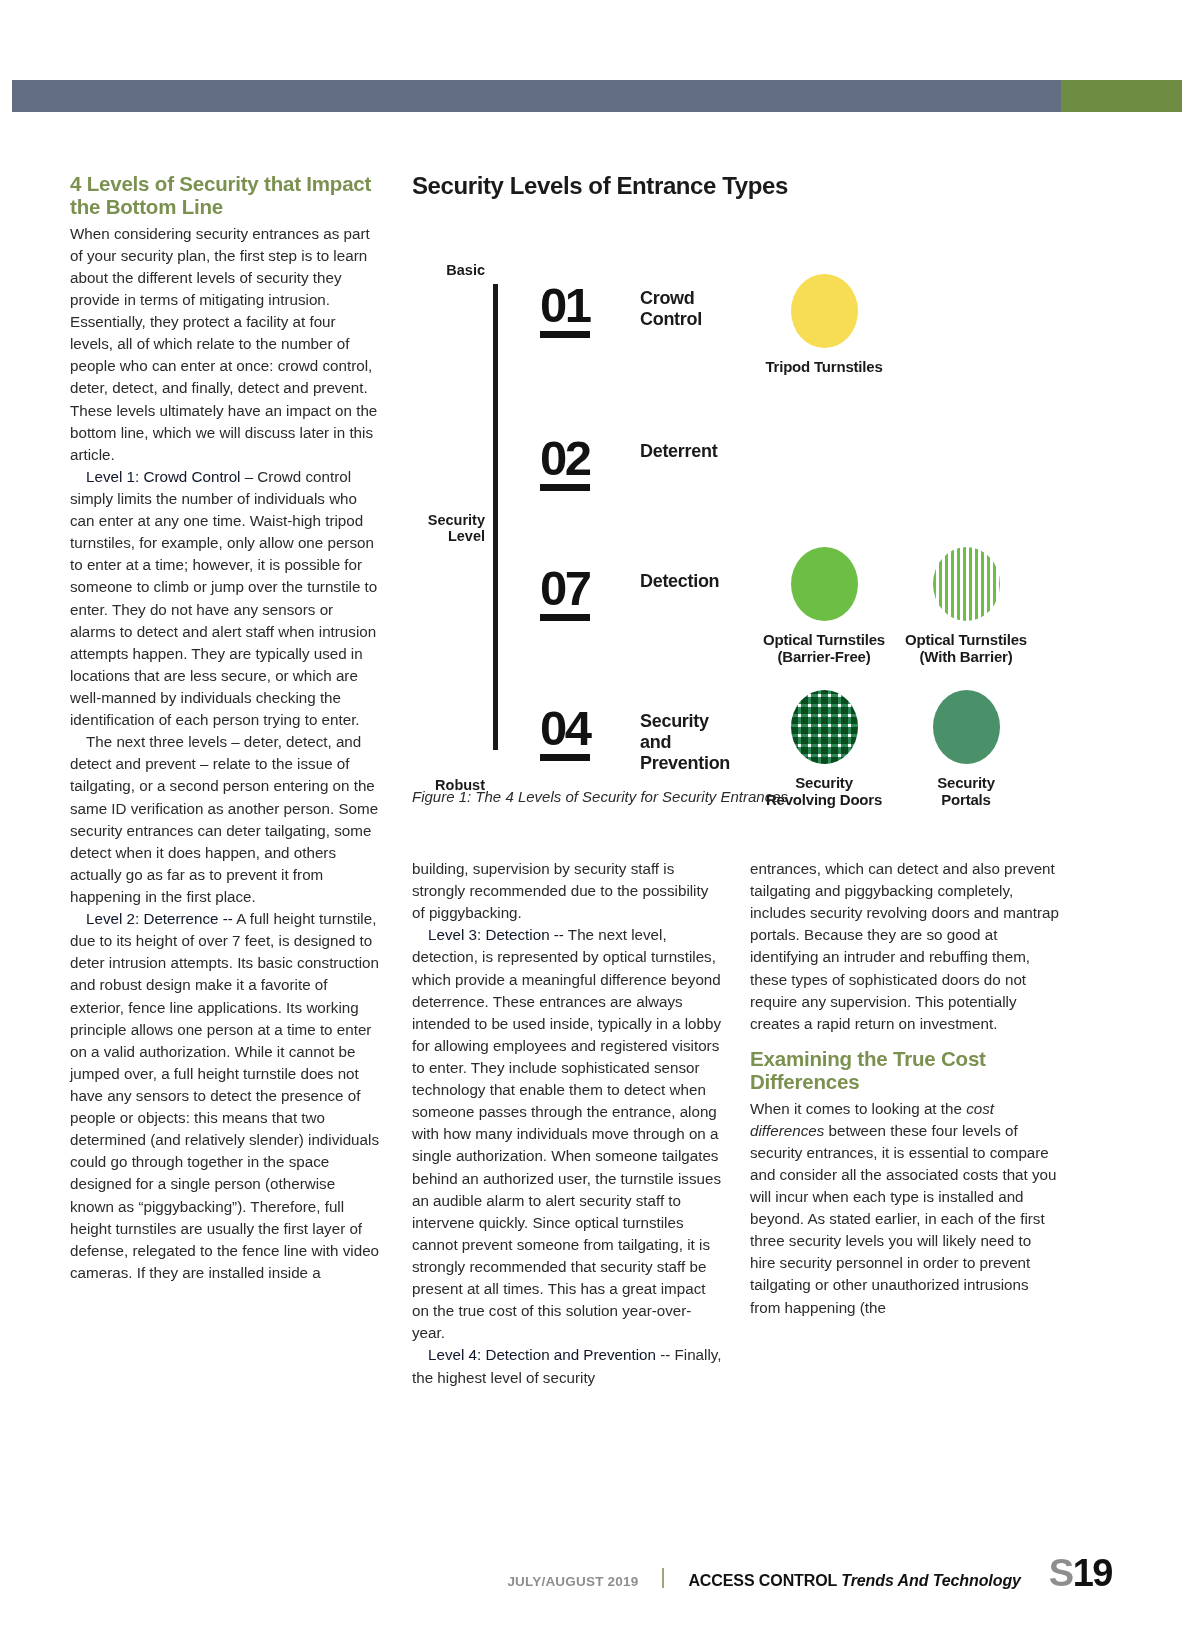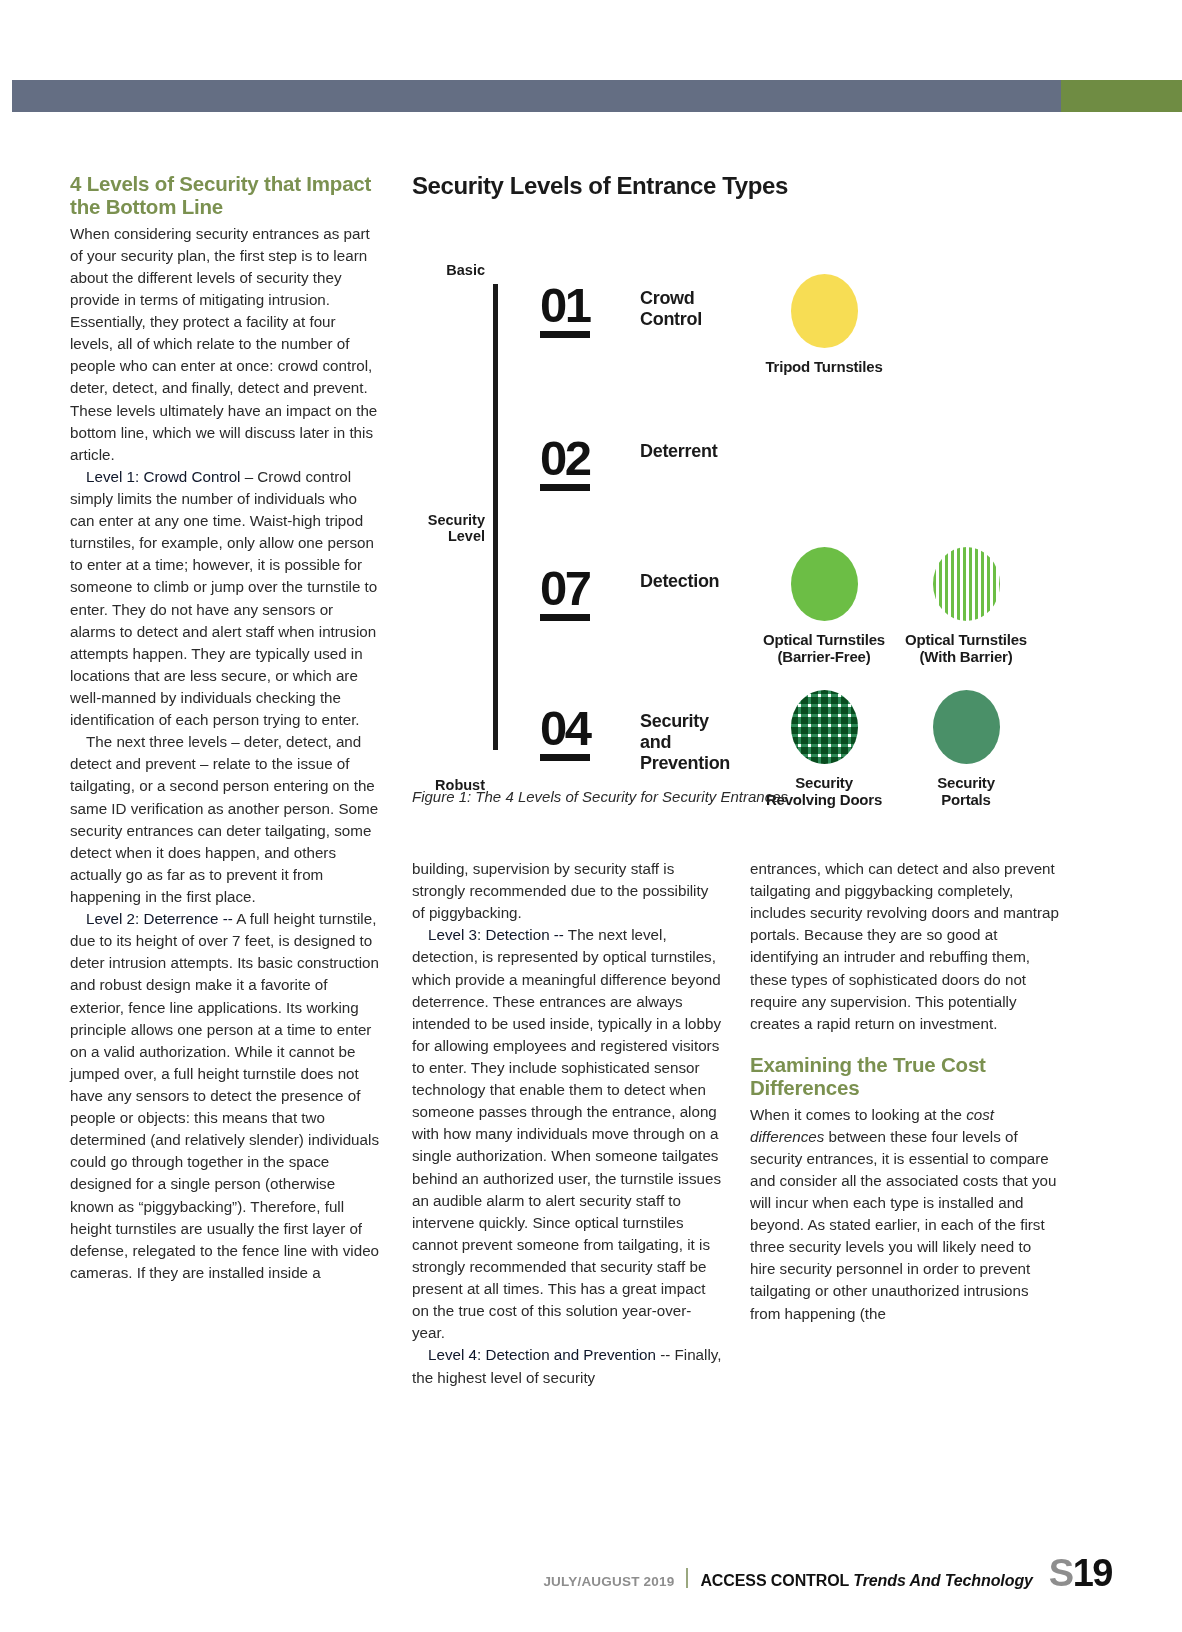--- a/index.html
+++ b/index.html
@@ -166,21 +166,21 @@
 
   
   .footer {
     position: absolute;
     left: 0;
     right: 70px;
     bottom: 40px;
     display: flex;
     align-items: baseline;
     justify-content: flex-end;
-    gap: 0;
+    gap: 12px;
   }
   .f-date {
     font-size: 13.5px;
     font-weight: bold;
     color: #8e8e8e;
     letter-spacing: 0.2px;
   }
   .f-sep {
     display: inline-block;
     width: 2px;
@@ -285,21 +285,21 @@
   <div class="fig-caption">Figure 1: The 4 Levels of Security for Security Entrances</div>
 
   <div class="lowercol c2">
     <p class="body-p">building, supervision by security staff is strongly recommended due to the possibility of piggybacking.</p>
     <p class="body-p indent"><b>Level 3: Detection --</b><span> The next level, detection, is represented by optical turnstiles, which provide a meaningful difference beyond deterrence. These entrances are always intended to be used inside, typically in a lobby for allowing employees and registered visitors to enter. They include sophisticated sensor technology that enable them to detect when someone passes through the entrance, along with how many individuals move through on a single authorization. When someone tailgates behind an authorized user, the turnstile issues an audible alarm to alert security staff to intervene quickly. Since optical turnstiles cannot prevent someone from tailgating, it is strongly recommended that security staff be present at all times. This has a great impact on the true cost of this solution year-over-year.</span></p>
     <p class="body-p indent"><b>Level 4: Detection and Prevention</b><span> -- Finally, the highest level of security</span></p>
   </div>
 
   <div class="lowercol c3">
     <p class="body-p">entrances, which can detect and also prevent tailgating and piggybacking completely, includes security revolving doors and mantrap portals. Because they are so good at identifying an intruder and rebuffing them, these types of sophisticated doors do not require any supervision. This potentially creates a rapid return on investment.</p>
-    <h2 class="head-green" style="margin-top:18px;">Examining the True Cost Differences</h2>
+    <h2 class="head-green" style="margin-top:12px;">Examining the True Cost Differences</h2>
     <p class="body-p"><span>When it comes to looking at the </span><i>cost differences</i><span> between these four levels of security entrances, it is essential to compare and consider all the associated costs that you will incur when each type is installed and beyond. As stated earlier, in each of the first three security levels you will likely need to hire security personnel in order to prevent tailgating or other unauthorized intrusions from happening (the</span></p>
   </div>
 
   <div class="footer">
     <span class="f-date">JULY/AUGUST 2019</span>
     <span class="f-sep"></span>
     <span class="f-brand"><span>ACCESS CONTROL</span> <span class="ital">Trends And Technology</span></span>
     <span class="f-pageno"><span class="s">S</span><span class="n">19</span></span>
   </div>
 

